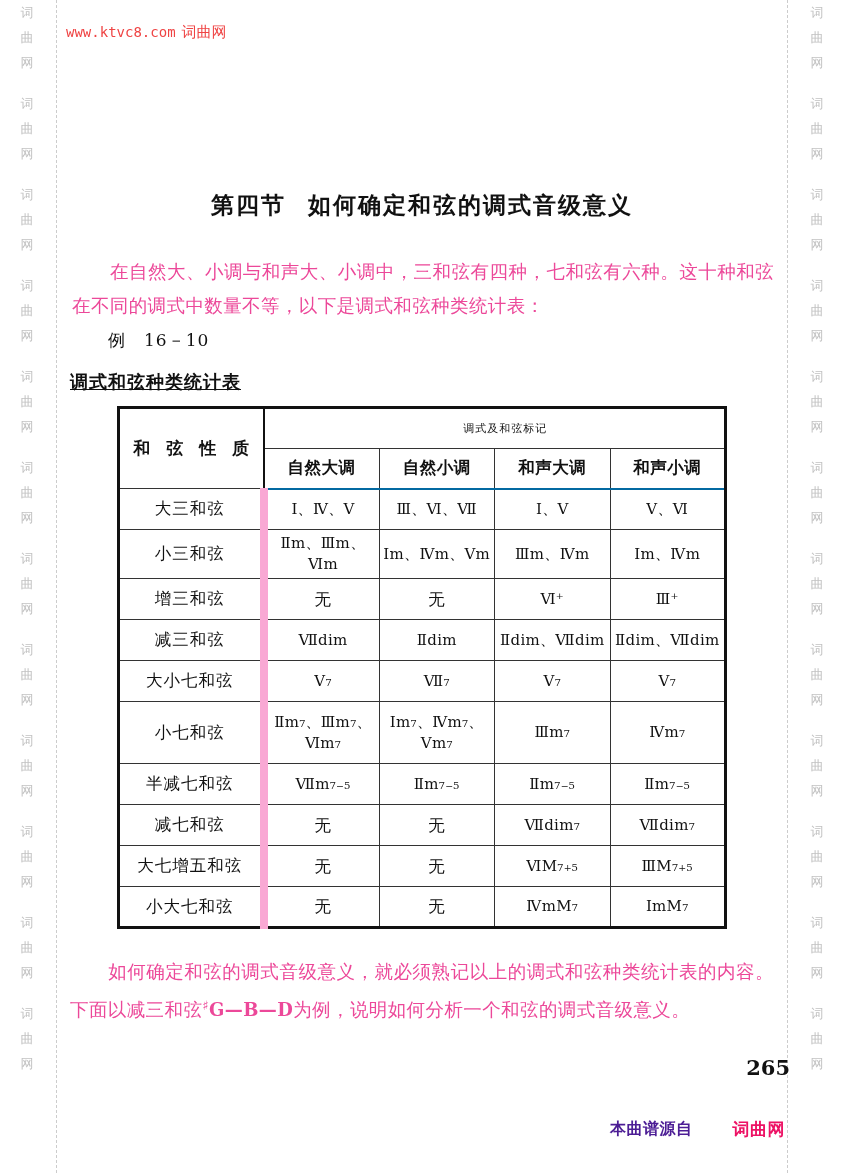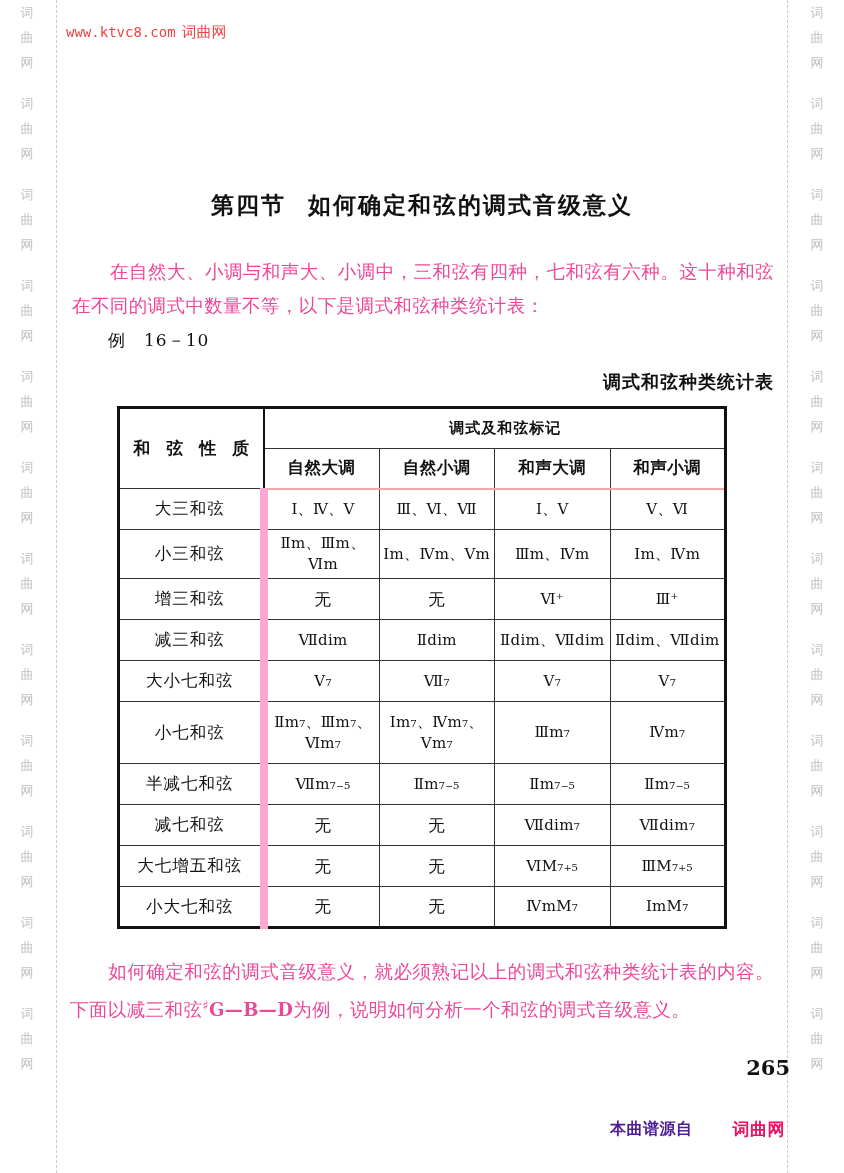--- a/index.html
+++ b/index.html
@@ -98,23 +98,24 @@
   .example-label .num {
     font-family: "DejaVu Serif", "Liberation Serif", serif;
     margin-left: 19px;
     letter-spacing: 1px;
   }
 
   h2.table-title {
     margin: 18px 0 12px 0;
     font-size: 18px;
     font-weight: bold;
-    text-align: right;
+    text-align: left;
     letter-spacing: 1px;
     color: #111;
+    text-decoration: underline;
   }
 
   
   table.chord-table {
     width: 610px;
     margin: 0 auto;
     border-collapse: collapse;
     table-layout: fixed;
     border: 3px solid #111;
     background: #fff;
@@ -129,32 +130,32 @@
   }
   table.chord-table th.prop-head {
     width: 145px;
     font-size: 17px;
     font-weight: bold;
     letter-spacing: 5px;
     padding-left: 7px;
     border-right: 2px solid #111;
   }
   table.chord-table th.span-head {
-    font-size: 15px;
-    font-weight: bold;
+    font-size: 11px;
+    font-weight: normal;
     height: 41px;
     letter-spacing: 1px;
     padding-left: 24px;
   }
   table.chord-table th.mode-head {
     font-size: 16.5px;
     font-weight: bold;
     height: 40px;
     letter-spacing: 0.5px;
-    border-bottom: 2px solid #fca5a5;
+    border-bottom: 2px solid #0369a1;
   }
   table.chord-table th.mode-head.c1 { width: 126px; }
   table.chord-table th.mode-head.c2 { width: 116px; }
   table.chord-table th.mode-head.c3 { width: 114px; }
   table.chord-table th.mode-head.c4 { width: 109px; }
 
   table.chord-table td.prop-cell {
     font-size: 16.5px;
     letter-spacing: 1px;
     border-right: 8px solid #f9a8d4;

